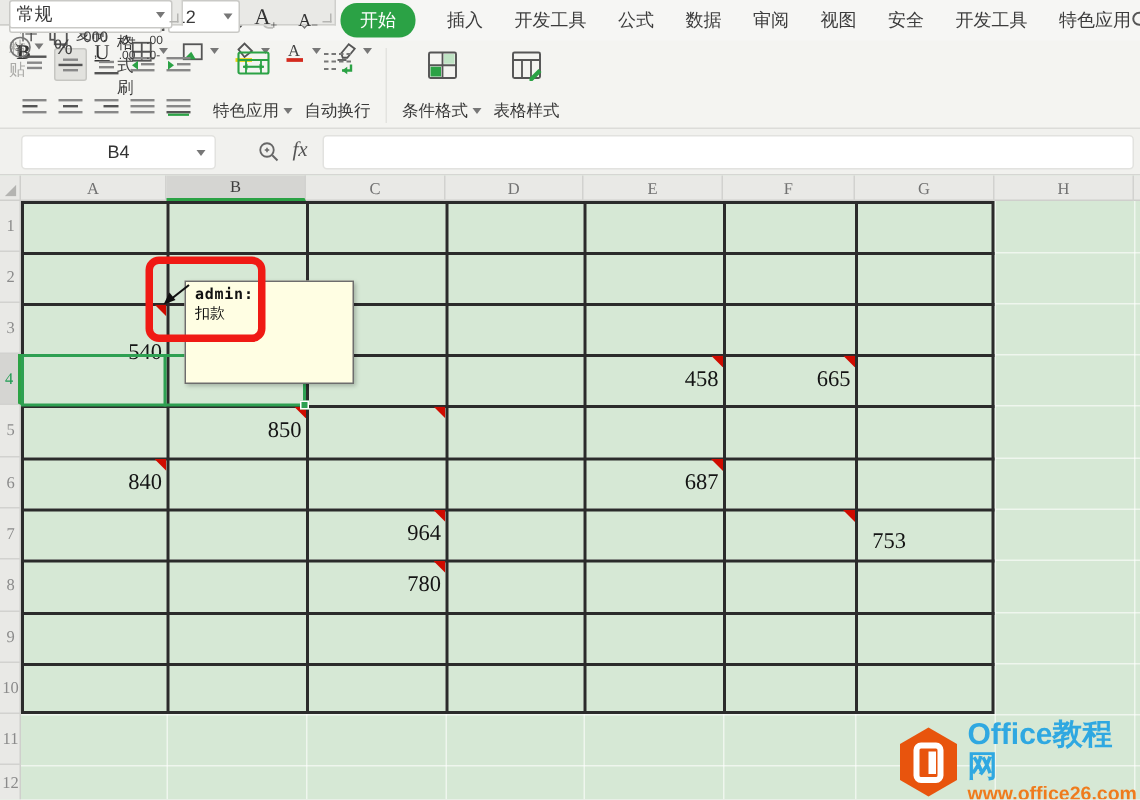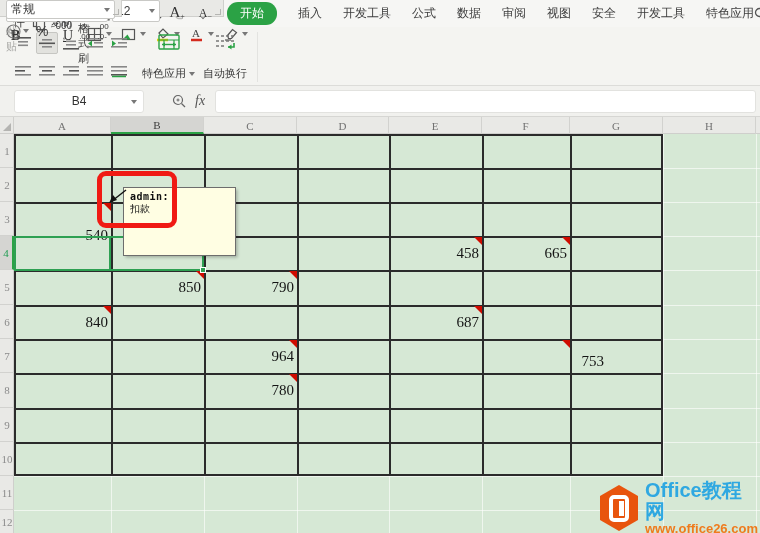--- a/index.html
+++ b/index.html
@@ -399,20 +399,42 @@
             <span>.00</span>
             </span>
           <span class="stack">
             <span>.00</span>
             <span>.0-</span>
             </span>
         </div>
       </div>
     </div>
 
+    <div class="grp" style="border-right:none;flex:1;overflow:hidden;">
+      <div class="icolbl">
+        <svg width="24" height="22" viewBox="0 0 24 22">
+            <rect x="3" y="2" width="18" height="17" rx="1" fill="none" stroke="#555" stroke-width="1.3"></rect>
+            <path d="M12 2v17M3 10.5h18" stroke="#555" stroke-width="1.2"></path>
+            <rect x="13" y="3" width="7" height="6.5" fill="#bfe3c4"></rect>
+            <rect x="4" y="11.5" width="7" height="6.5" fill="#2BA245"></rect>
+          </svg>
+        <span style="display:flex;align-items:center;gap:3px;">
+            <span>条件格式</span>
+            <span class="caret"></span>
+          </span>
+      </div>
+      <div class="icolbl">
+        <svg width="24" height="22" viewBox="0 0 24 22">
+            <rect x="3" y="2" width="18" height="17" rx="1" fill="none" stroke="#555" stroke-width="1.3"></rect>
+            <path d="M3 7h18M9 7v12M15 7v12" stroke="#555" stroke-width="1.2"></path>
+            <path d="M14 19l6-6 2 2-6 6h-2z" fill="#2BA245"></path>
+          </svg>
+        <span>表格样式</span>
+      </div>
+    </div>
   </div>
 
   <div class="formulabar">
     <div class="namebox">
       <span>B4</span>
       <span class="caret"></span>
     </div>
     <div class="fxzone">
       <svg width="15" height="15" viewBox="0 0 15 15">
           <circle cx="6" cy="6" r="4.5" fill="none" stroke="#666" stroke-width="1.2"></circle>
@@ -491,21 +513,20 @@
       <i class="dhl" style="top:171px;"></i>
       <i class="dhl" style="top:205px;"></i>
       <i class="dhl" style="top:239px;"></i>
       <i class="dhl" style="top:274px;"></i>
       <i class="dhl" style="top:308px;"></i>
 
       <div class="cellv" style="left:0;top:84px;width:97px;height:34px;">540</div>
       <div class="cellv" style="left:375px;top:102px;width:93px;height:34px;">458</div>
       <div class="cellv" style="left:468px;top:102px;width:88px;height:34px;">665</div>
       <div class="cellv" style="left:97px;top:136px;width:93px;height:35px;">850</div>
-      <div class="cellv" style="left:190px;top:136px;width:93px;height:35px;">790</div>
       <div class="cellv" style="left:0;top:171px;width:97px;height:34px;">840</div>
       <div class="cellv" style="left:375px;top:171px;width:93px;height:34px;">687</div>
       <div class="cellv" style="left:190px;top:205px;width:93px;height:34px;">964</div>
       <div class="cellv" style="left:468px;top:216px;width:88px;height:22px;margin-left:37px;">753</div>
       <div class="cellv" style="left:190px;top:239px;width:93px;height:35px;">780</div>
 
       <i class="ctri" style="left:89px;top:69px;"></i>
       <i class="ctri" style="left:460px;top:103px;"></i>
       <i class="ctri" style="left:548px;top:103px;"></i>
       <i class="ctri" style="left:182px;top:137px;"></i>

